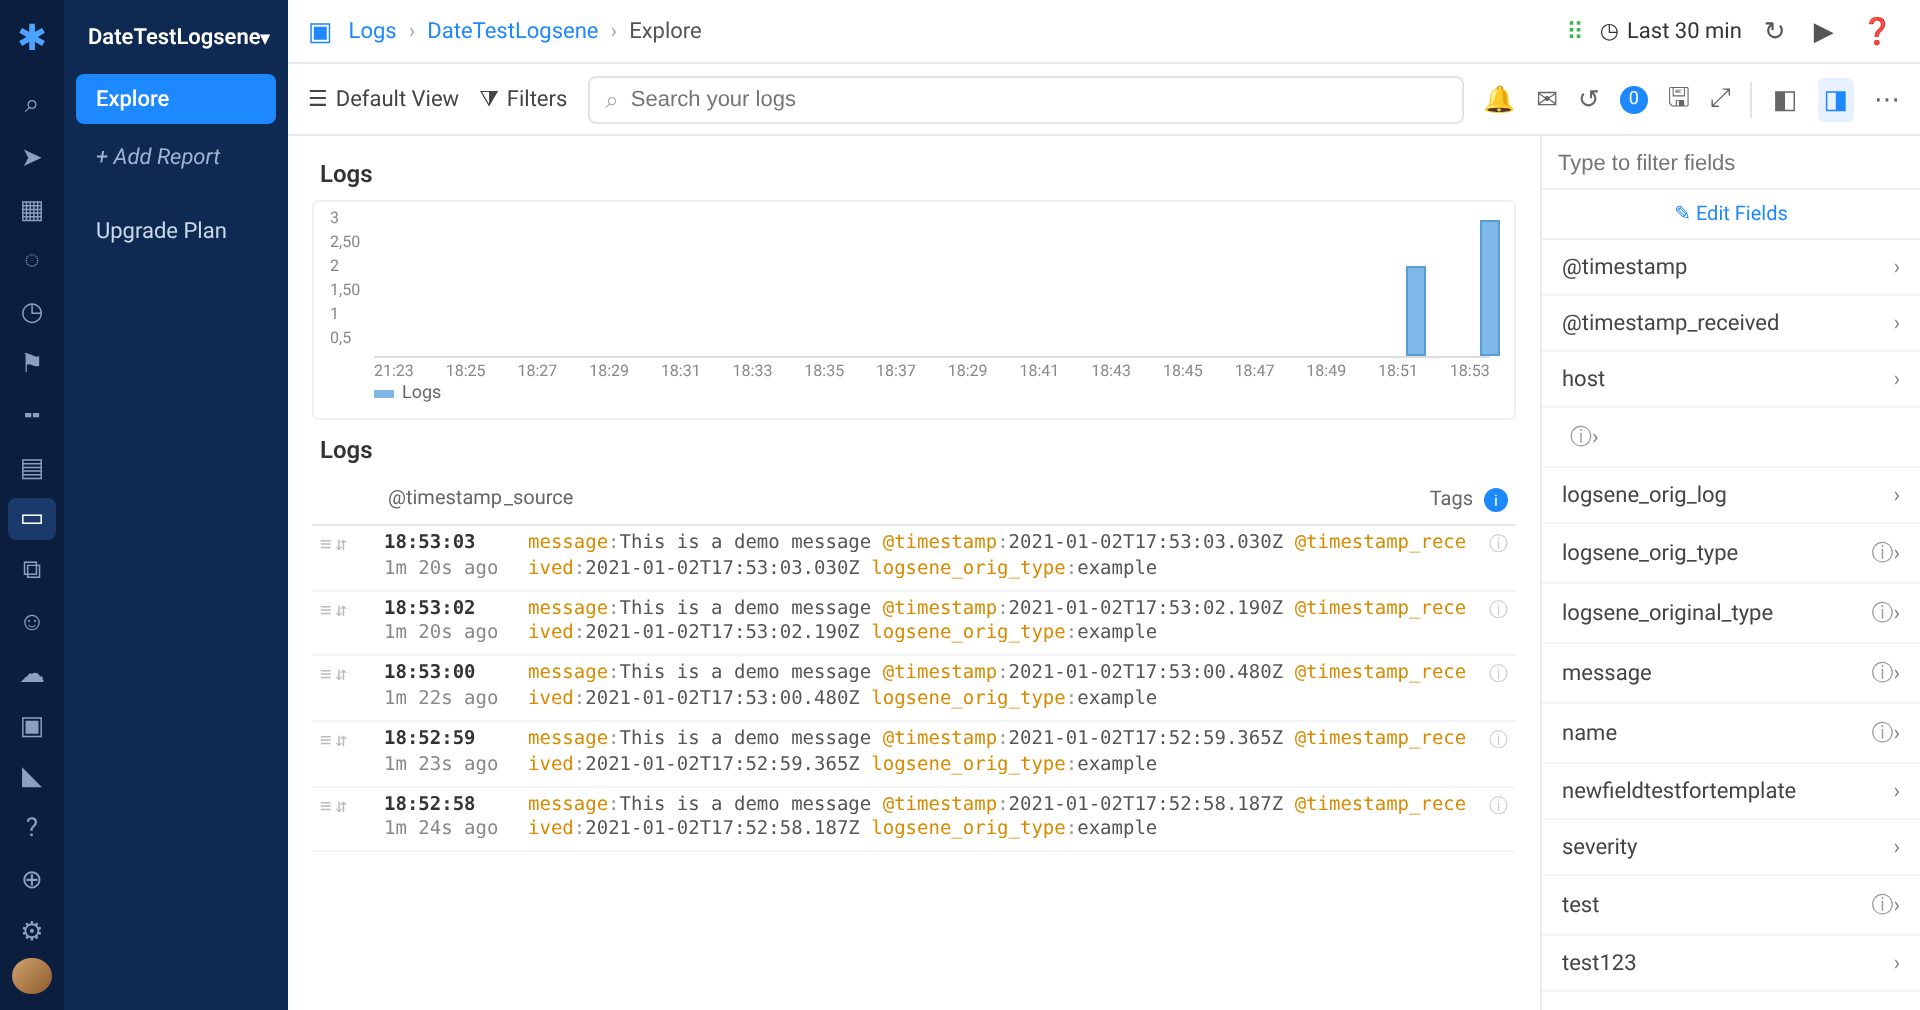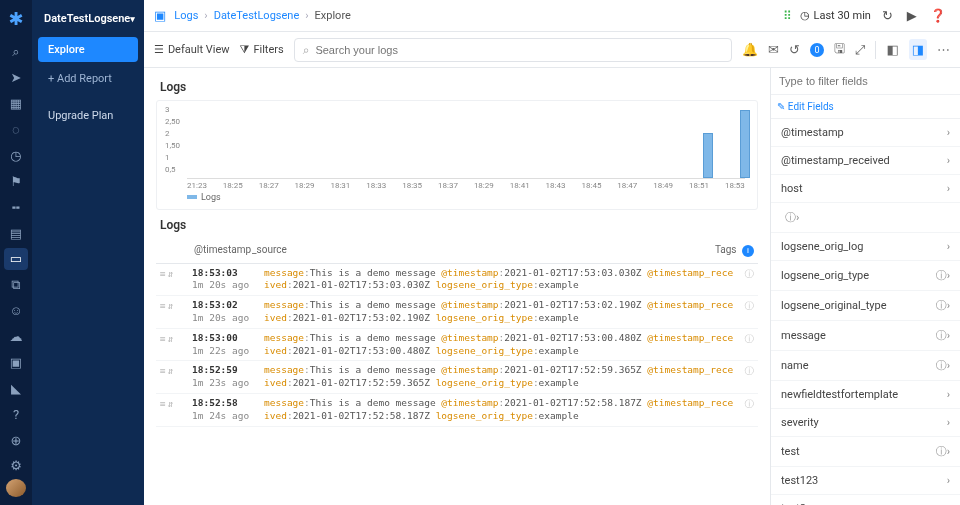--- a/index.html
+++ b/index.html
@@ -11,21 +11,21 @@
 .iconbar .logo { color: #4da3ff; font-size: 18px; margin-bottom: 10px; }
 .iconbar .ic { width: 24px; height: 24px; display: flex; align-items: center; justify-content: center; color: #8aa0bd; font-size: 13px; margin: 2px 0; cursor: pointer; border-radius: 4px; }
 .iconbar .ic.active { background: #1a3a6b; color: #fff; }
 .iconbar .spacer { flex: 1; }
 .iconbar .avatar { width: 20px; height: 20px; border-radius: 50%; background: linear-gradient(135deg,#d4a373,#8b5a2b); margin-bottom: 8px; }
 
 
 .leftnav { width: 112px; background: #0e2a52; color: #cdd9ea; display: flex; flex-direction: column; padding: 8px 6px; }
 .leftnav .apphead { display: flex; align-items: center; justify-content: space-between; font-weight: 600; font-size: 11px; color: #fff; padding: 4px 6px; margin-bottom: 8px; cursor: pointer; }
 .leftnav .btn-explore { background: #1e88ff; color: #fff; border-radius: 4px; padding: 6px 10px; font-size: 11px; font-weight: 500; margin-bottom: 4px; cursor: pointer; }
-.leftnav .add-report { color: #9db4d3; font-size: 11px; padding: 6px 10px; cursor: pointer; }
+.leftnav .add-report { color: #9db4d3; font-size: 11px; padding: 6px 10px; cursor: pointer; font-style: italic; }
 .leftnav .sep { height: 12px; }
 .leftnav .nav-item { color: #cdd9ea; font-size: 11px; padding: 6px 10px; cursor: pointer; }
 
 
 .main { flex: 1; display: flex; flex-direction: column; min-width: 0; }
 
 
 .tophdr { height: 32px; border-bottom: 1px solid #e5e8ec; display: flex; align-items: center; padding: 0 10px; gap: 8px; }
 .bc { display: flex; align-items: center; gap: 6px; font-size: 11px; }
 .bc a { color: #1e88ff; text-decoration: none; cursor: pointer; }
@@ -77,21 +77,21 @@
 .logrow .tscol .ago { color: #888; }
 .logrow .srccol { flex: 1; word-break: break-all; }
 .logrow .infocol { width: 20px; color: #ccc; text-align: right; padding-top: 1px; }
 .k { color: #d88b00; }
 .v { color: #555; }
 .kv-sep { color: #999; }
 
 
 .rightpanel .filterfields { padding: 6px 8px; border-bottom: 1px solid #eef0f3; }
 .rightpanel .filterfields input { width: 100%; border: none; outline: none; font-size: 11px; color: #666; }
-.rightpanel .editfields { text-align: left; padding: 6px; font-size: 10px; color: #1e88ff; border-bottom: 1px solid #eef0f3; cursor: pointer; }
+.rightpanel .editfields { text-align: center; padding: 6px; font-size: 10px; color: #1e88ff; border-bottom: 1px solid #eef0f3; cursor: pointer; }
 .rightpanel .fieldlist { flex: 1; overflow: auto; }
 .rightpanel .field { display: flex; align-items: center; padding: 7px 10px; border-bottom: 1px solid #f2f4f6; font-size: 11px; color: #444; cursor: pointer; }
 .rightpanel .field .fname { flex: 1; }
 .rightpanel .field .ico { color: #999; font-size: 11px; padding-left: 4px; }
 .rightpanel .field .chev { color: #888; font-size: 11px; }
 
 
 .chev-down::after { content: "▾"; font-size: 9px; }
 </style>
 </head>

